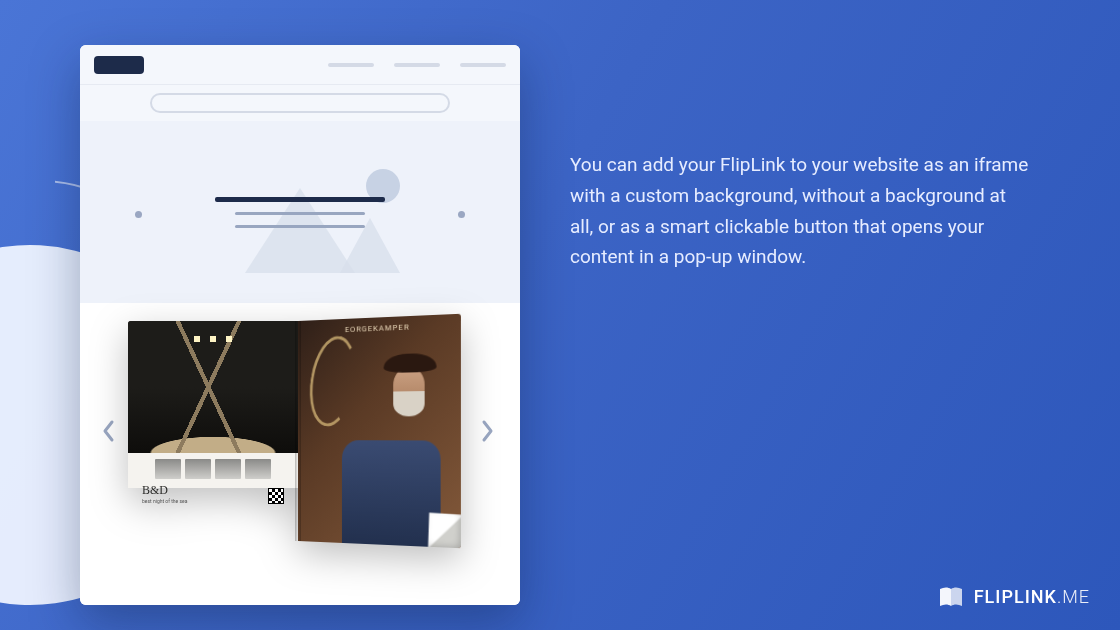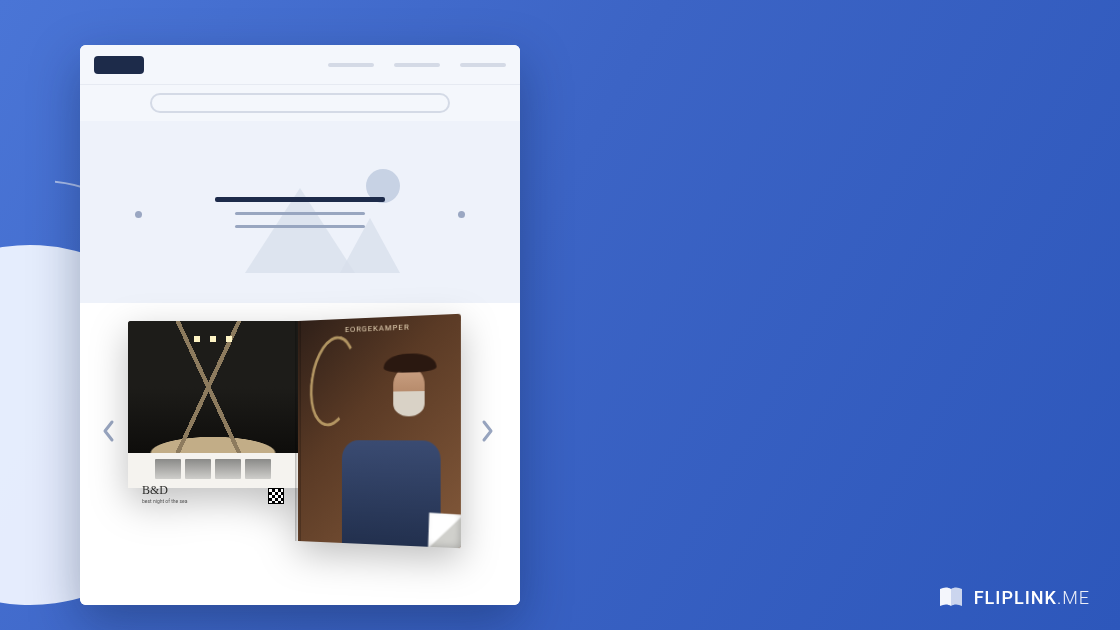--- a/index.html
+++ b/index.html
@@ -258,21 +258,21 @@
     color: #e6ecff;
     max-width: 460px;
   }
 
   
   .brand {
     position: absolute;
     right: 30px;
     bottom: 22px;
     display: flex;
-    align-items: center;
+    align-items: flex-start;
     gap: 10px;
     color: #ffffff;
   }
   .brand-mark svg { display: block; }
   .brand-word {
     font-size: 18px;
     letter-spacing: 1px;
     font-weight: 500;
   }
   .brand-word .thin { font-weight: 300; opacity: 0.9; }
@@ -349,20 +349,21 @@
         <svg width="14" height="24" viewBox="0 0 14 24">
           <polyline points="3,3 10,12 3,21" fill="none" stroke="currentColor" stroke-width="3" stroke-linecap="round" stroke-linejoin="round"></polyline>
         </svg>
       </div>
     </div>
 
   </div>
 </div>
 
 <div class="text-col">
+  <p class="body-copy">You can add your FlipLink to your website as an iframe with a custom background, without a background at all, or as a smart clickable button that opens your content in a pop-up window.</p>
 </div>
 
 <div class="brand">
   <span class="brand-mark">
     <svg width="26" height="22" viewBox="0 0 26 22">
       <path d="M2 3 C6 1 10 1 13 3 L13 20 C10 18 6 18 2 20 Z" fill="#ffffff" opacity="0.95"></path>
       <path d="M24 3 C20 1 16 1 13 3 L13 20 C16 18 20 18 24 20 Z" fill="#ffffff" opacity="0.75"></path>
     </svg>
   </span>
   <span class="brand-word">

